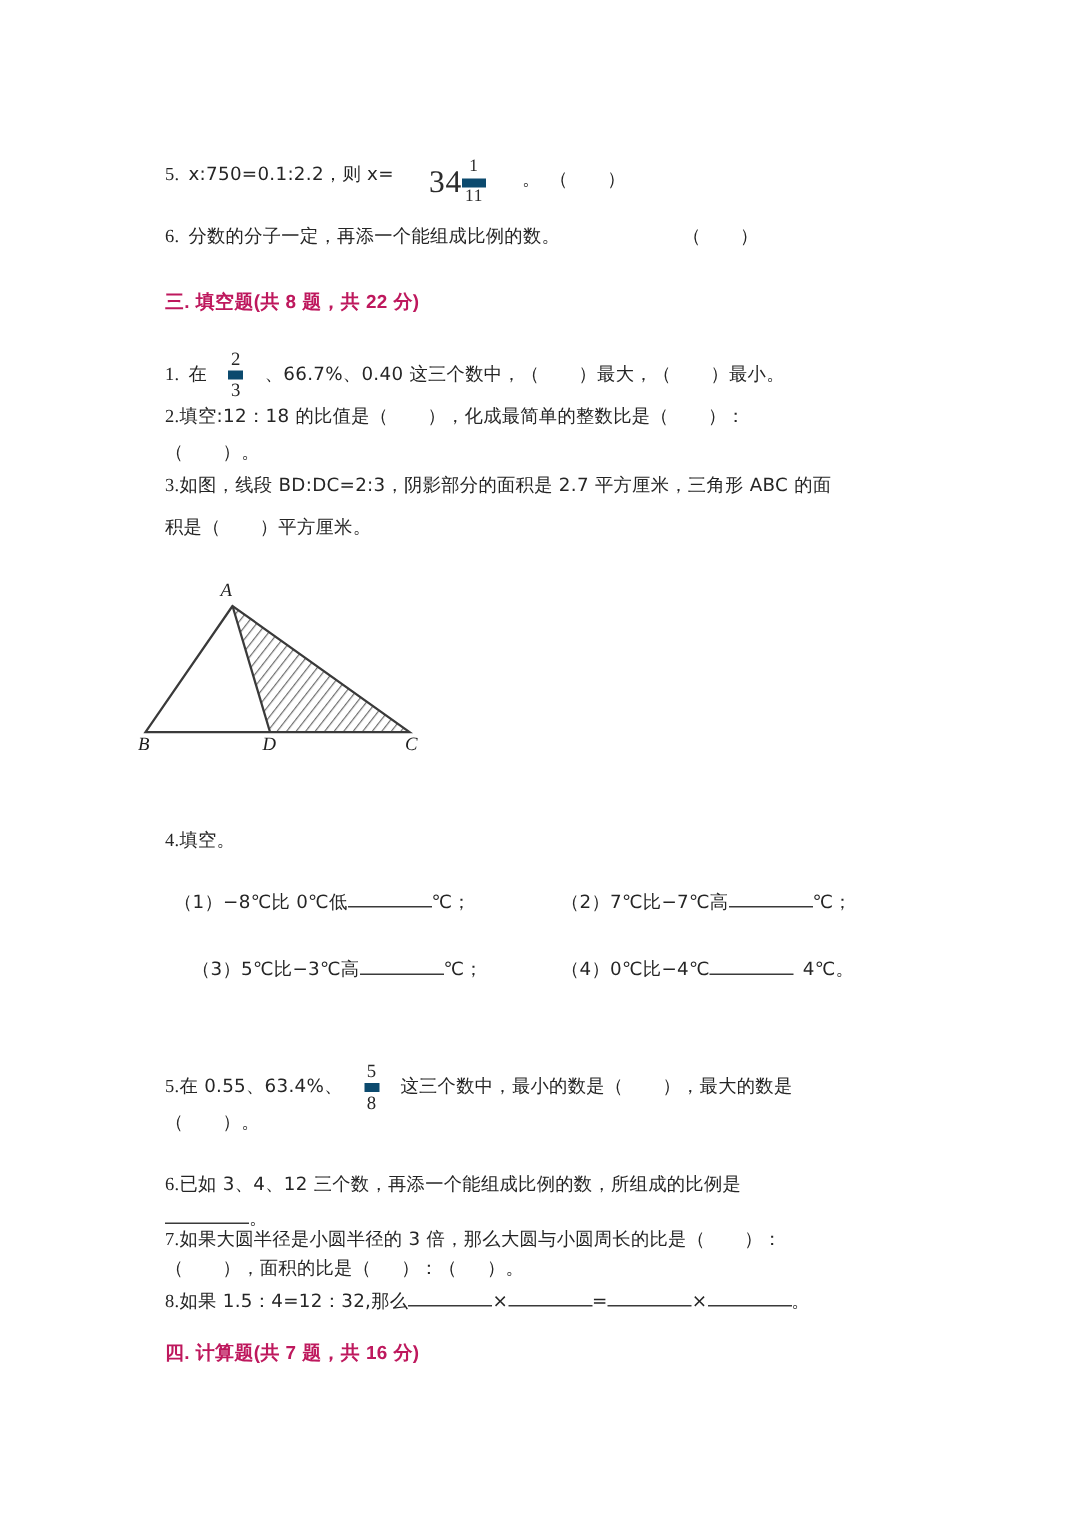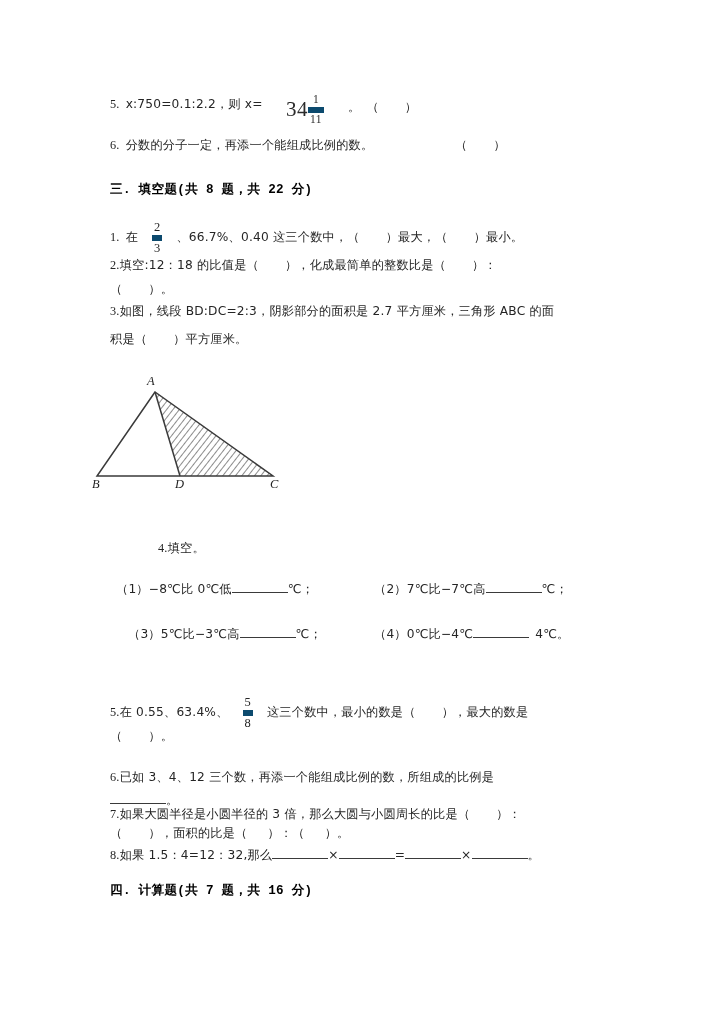--- a/index.html
+++ b/index.html
@@ -11,43 +11,43 @@
     width: 720px;
     height: 1018px;
     background: #ffffff;
     font-family: "Liberation Serif", "DejaVu Serif", serif;
     color: #1a1a1a;
     position: relative;
     overflow: hidden;
   }
   .page {
     position: absolute;
-    left: 0; top: 4px;
+    left: 0; top: 16px;
     width: 720px;
     height: 776px;
   }
 
   
   .line {
     position: absolute;
     font-size: 12.3px;
     line-height: 16px;
     color: #252525;
     white-space: nowrap;
     letter-spacing: 0.2px;
   }
   .cn { font-family: "DejaVu Sans", "Liberation Sans", sans-serif; font-size: 12.2px; }
   .num { font-family: "Liberation Serif", serif; }
 
   .section-title {
     position: absolute;
-    font-family: Liberation Mono, monospace;
+    font-family: Liberation Sans, sans-serif;
     font-weight: bold;
     font-size: 12.6px;
-    color: #000000;
+    color: #be185d;
     letter-spacing: 0.3px;
     white-space: nowrap;
   }
 
   
   .frac {
     display: inline-block;
     vertical-align: middle;
     text-align: center;
     font-family: "Liberation Serif", serif;
@@ -163,21 +163,21 @@
       <polygon points="77,16 19,100 195,100" fill="none" stroke="#3a3a3a" stroke-width="1.5"></polygon>
 
       <line x1="77" y1="16" x2="102" y2="100" stroke="#3a3a3a" stroke-width="1.5"></line>
     </svg>
     <span class="fig-label" style="left:69px; top:-2px;">A</span>
     <span class="fig-label" style="left:14px; top:101px;">B</span>
     <span class="fig-label" style="left:97px; top:101px;">D</span>
     <span class="fig-label" style="left:192px; top:101px;">C</span>
   </div>
 
-  <div class="line" style="left:110px; top:536px;margin-left:48px;">
+  <div class="line" style="left:110px; top:536px;">
     <span class="num">4.</span><span class="cn">填空。</span>
   </div>
 
   <div class="line" style="left:116px; top:577px;text-align:center;">
     <span class="cn">（1）</span><span class="cn">−8℃比 0℃低</span><span class="blank-u" style="width:56px;"></span><span class="cn">℃；</span>
   </div>
   <div class="line" style="left:374px; top:577px;">
     <span class="cn">（2）</span><span class="cn">7℃比−7℃高</span><span class="blank-u" style="width:56px;"></span><span class="cn">℃；</span>
   </div>
 

